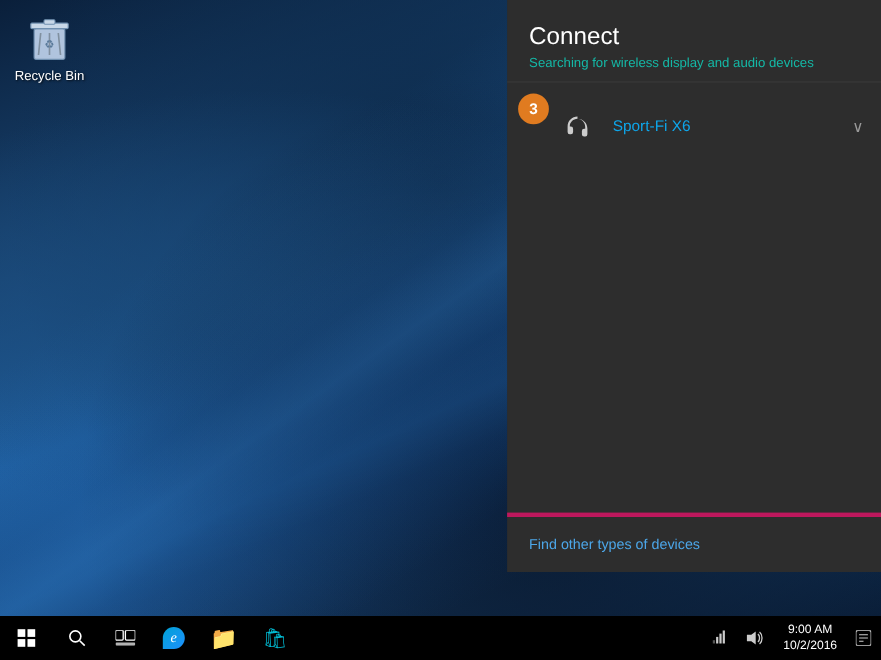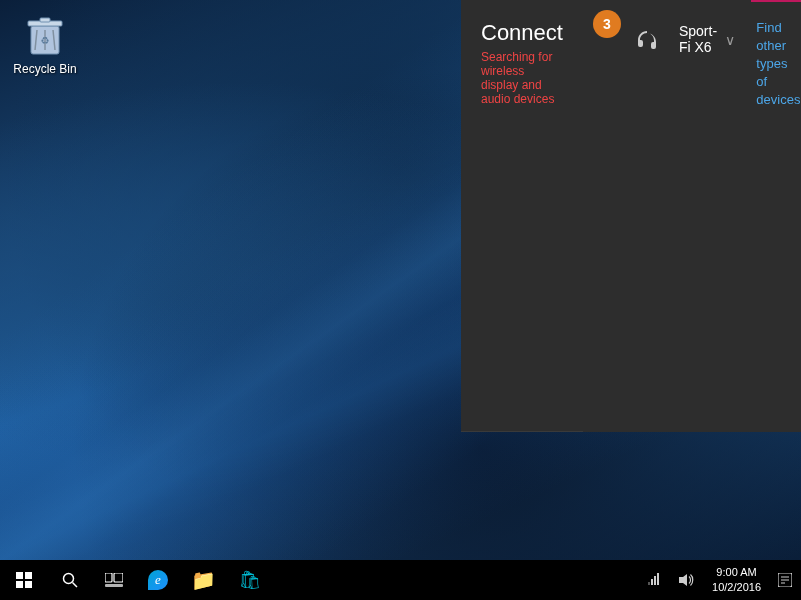--- a/index.html
+++ b/index.html
@@ -85,40 +85,40 @@
       text-shadow: 1px 1px 2px rgba(0,0,0,0.8);
       white-space: nowrap;
     }
 
     
     .connect-panel {
       position: absolute;
       top: 0;
       right: 0;
       width: 340px;
-      height: 432px;
+      height: 520px;
       background: #2d2d2d;
       display: flex;
-      flex-direction: row;
+      flex-direction: column;
     }
 
     .connect-header {
       padding: 20px 20px 10px 20px;
       border-bottom: 1px solid #3a3a3a;
     }
 
     .connect-title {
       color: #ffffff;
       font-size: 22px;
       font-weight: 300;
       margin-bottom: 4px;
     }
 
     .connect-subtitle {
-      color: #ef4444;
+      color: #14b8a6;
       font-size: 12px;
     }
 
     .connect-device-list {
       flex: 1;
       padding: 10px 0;
     }
 
     .device-item {
       display: flex;
@@ -153,39 +153,39 @@
       margin-right: 14px;
       color: #ccc;
       font-size: 22px;
     }
 
     .device-info {
       flex: 1;
     }
 
     .device-name {
-      color: #ffffff;
+      color: #0ea5e9;
       font-size: 14px;
       margin-bottom: 2px;
     }
 
     .device-status {
       color: #999;
       font-size: 12px;
     }
 
     .chevron-down {
       color: #999;
       font-size: 14px;
       margin-left: 8px;
     }
 
     .connect-footer {
-      padding: 16px 5px;
-      border-top: 2px solid #be185d;
+      padding: 16px 20px;
+      border-top: 4px solid #be185d;
     }
 
     .find-devices-link {
       color: #4ca6e8;
       font-size: 13px;
       cursor: pointer;
       text-decoration: none;
     }
 
     

